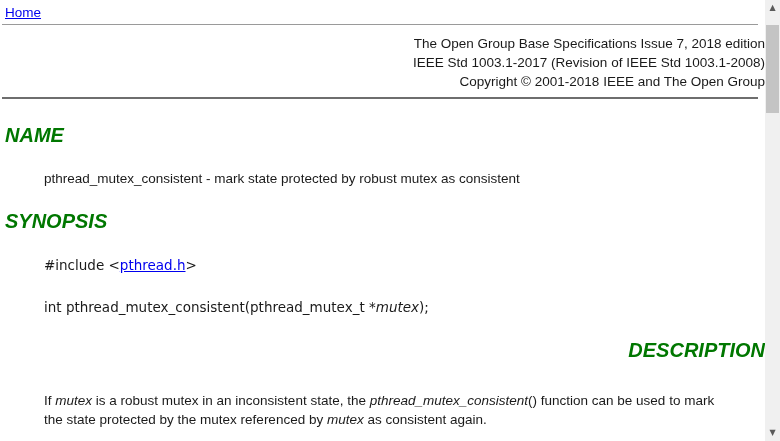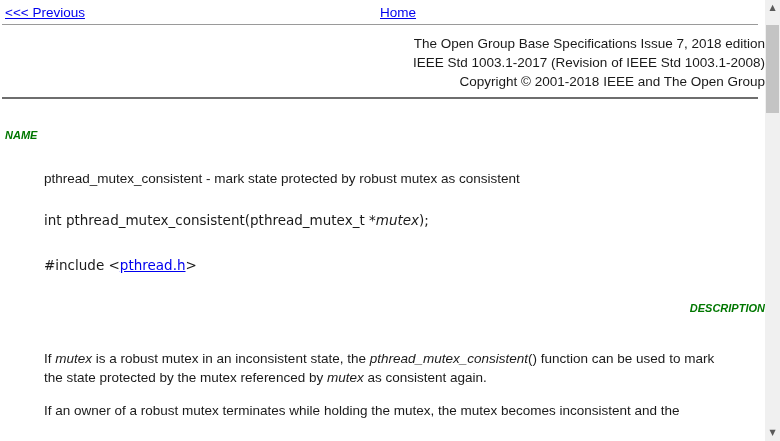--- a/index.html
+++ b/index.html
@@ -25,21 +25,21 @@
   .hr2 { height: 2px; background: #6e6e6e; margin: 0 7px 0 2px; }
 
   
   .spec-header { text-align: right; padding: 9px 0 6px 0; line-height: 19px; }
 
   
   h4.sec {
     color: #007700;
     font-style: italic;
     font-weight: bold;
-    font-size: 11px;
+    font-size: 20px;
     line-height: 18px;
     margin-left: 5px;
   }
   #h-name { margin-top: 27px; }
   #h-synopsis { margin-top: 24px; }
   #h-description { margin-top: 24px; text-align: right; }
 
   
   .bq { margin-left: 44px; margin-right: 50px; line-height: 19px; }
   #p-name { margin-top: 25px; }
@@ -66,45 +66,43 @@
     position: absolute; top: 25px; left: 1px; right: 1px;
     height: 88px; background: #c4c4c4;
   }
 </style>
 </head>
 <body>
 
 <div class="page">
 
   <div class="nav">
-    <div>
-      <a>&lt;&lt;&lt; Previous</a>
-    </div>
     <div class="center">
       <a>Home</a>
     </div>
   </div>
 
   <div class="hr1"></div>
 
   <div class="spec-header">
     <div>The Open Group Base Specifications Issue 7, 2018 edition</div>
     <div>IEEE Std 1003.1-2017 (Revision of IEEE Std 1003.1-2008)</div>
     <div>Copyright © 2001-2018 IEEE and The Open Group</div>
   </div>
 
   <div class="hr2"></div>
 
   <div class="content">
 
     <h4 class="sec" id="h-name">NAME</h4>
     <div class="bq" id="p-name">pthread_mutex_consistent - mark state protected by robust mutex as consistent</div>
 
+    <h4 class="sec" id="h-synopsis">SYNOPSIS</h4>
+    <div class="bq code" id="line-include"><span>#include &lt;</span><a>pthread.h</a><span>&gt;</span></div>
     <div class="bq code" id="line-signature"><span>int pthread_mutex_consistent(pthread_mutex_t *</span><span class="it">mutex</span><span>);</span></div>
-    <div class="bq code" id="line-include"><span>#include &lt;</span><a>pthread.h</a><span>&gt;</span></div>
 
     <h4 class="sec" id="h-description">DESCRIPTION</h4>
     <div class="bq" id="p-desc1"><span>If </span><span class="it">mutex</span><span> is a robust mutex in an inconsistent state, the </span><span class="it">pthread_mutex_consistent</span><span>() function can be used to mark the state protected by the mutex referenced by </span><span class="it">mutex</span><span> as consistent again.</span></div>
     <div class="bq" id="p-desc2">If an owner of a robust mutex terminates while holding the mutex, the mutex becomes inconsistent and the</div>
 
   </div>
 </div>
 
 <div class="scrollbar">
   <div class="sb-btn up">

